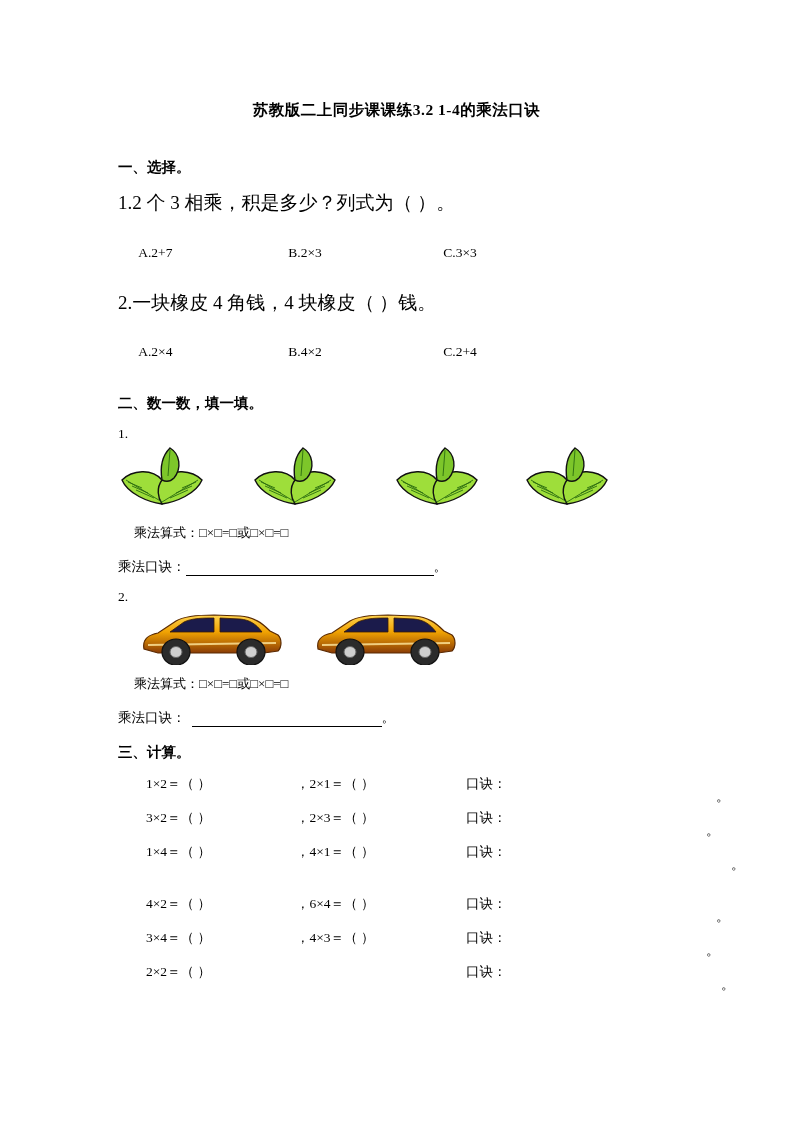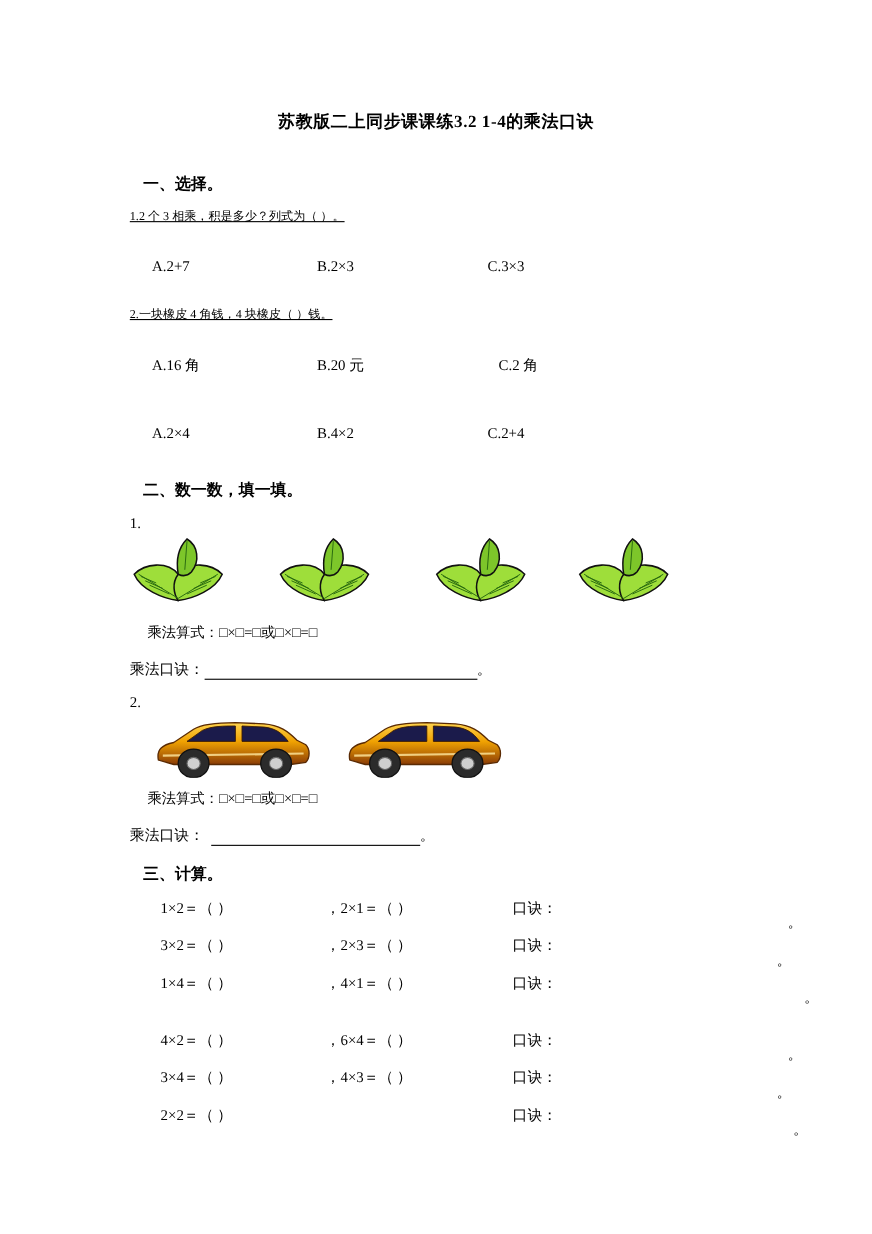--- a/index.html
+++ b/index.html
@@ -33,27 +33,26 @@
   }
   .content {
     position: absolute;
     left: 118px;
     top: 158px;
     width: 580px;
   }
   .sec-head {
     font-weight: bold;
     font-size: 14.5px;
-    margin: 0 0 13px 12px;
+    margin: 0 0 13px 0;
   }
   .line {
-    font-size: 11px;
+    font-size: 19px;
     margin: 0 0 13px 0;
     line-height: 1.35;
-    text-decoration: underline;
   }
   .opts {
     font-size: 13.5px;
     margin: 0 0 13px 0;
     display: block;
     white-space: pre;
   }
   .opts span.o {
     display: inline-block;
   }
@@ -122,23 +121,20 @@
   <div class="content">
 
     <div class="sec-head">一、选择。</div>
 
     <div class="line">1.2 个 3 相乘，积是多少？列式为（        ）。</div>
     <div class="opts">
       <span class="o" style="width:150px">A.2+7</span><span class="o" style="width:155px">B.2×3</span><span class="o">C.3×3</span>
     </div>
 
     <div class="line">2.一块橡皮 4 角钱，4 块橡皮（        ）钱。</div>
-    <div class="opts">
-      <span class="o" style="width:150px">A.16 角</span><span class="o" style="width:165px">B.20 元</span><span class="o">C.2 角</span>
-    </div>
 
     <div class="opts">
       <span class="o" style="width:150px">A.2×4</span><span class="o" style="width:155px">B.4×2</span><span class="o">C.2+4</span>
     </div>
 
     <div class="sec-head" style="margin-top:18px">二、数一数，填一填。</div>
 
     <div class="num-label">1.</div>
 
     <div class="figrow">

